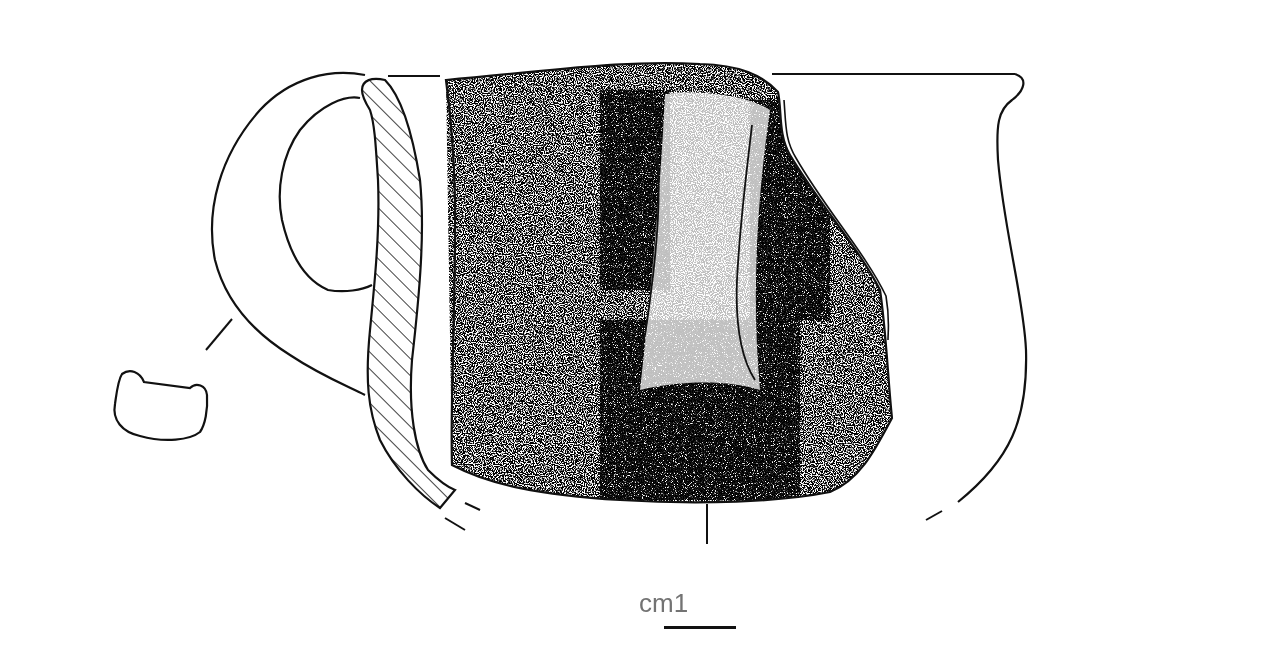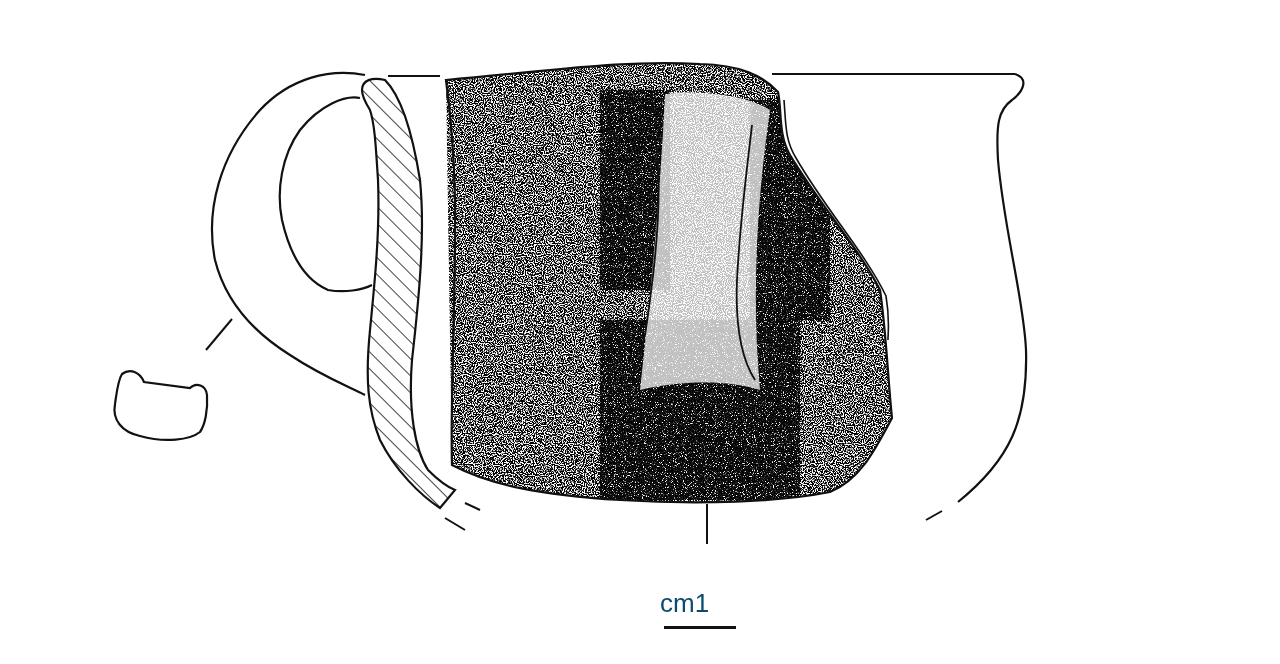--- a/index.html
+++ b/index.html
@@ -1,18 +1,18 @@
 <!DOCTYPE html>
 <html><head>
   <meta charset="utf-8">
   <style>
     html, body { margin: 0; padding: 0; background: #ffffff; }
     body { width: 1280px; height: 664px; position: relative; overflow: hidden; font-family: "Liberation Sans", sans-serif; }
     svg.drawing { position: absolute; left: 0; top: 0; }
-    .scale-label { position: absolute; left: 660px; top: 588px; font-size: 26px; color: #0c4a6e; font-family: "Liberation Sans", sans-serif; }
+    .scale-label { position: absolute; left: 639px; top: 588px; font-size: 26px; color: #737373; font-family: "Liberation Sans", sans-serif; }
     .scale-bar { position: absolute; left: 664px; top: 626px; width: 72px; height: 3px; background: #111; }
   </style>
 </head>
 <body>
 
 <svg class="drawing" width="1280" height="664" viewBox="0 0 1280 664">
   <defs>
     <pattern id="hatch" patternUnits="userSpaceOnUse" width="12" height="12" patternTransform="rotate(-45)">
       <line x1="0" y1="0" x2="0" y2="12" stroke="#111" stroke-width="1.6"></line>
     </pattern>

